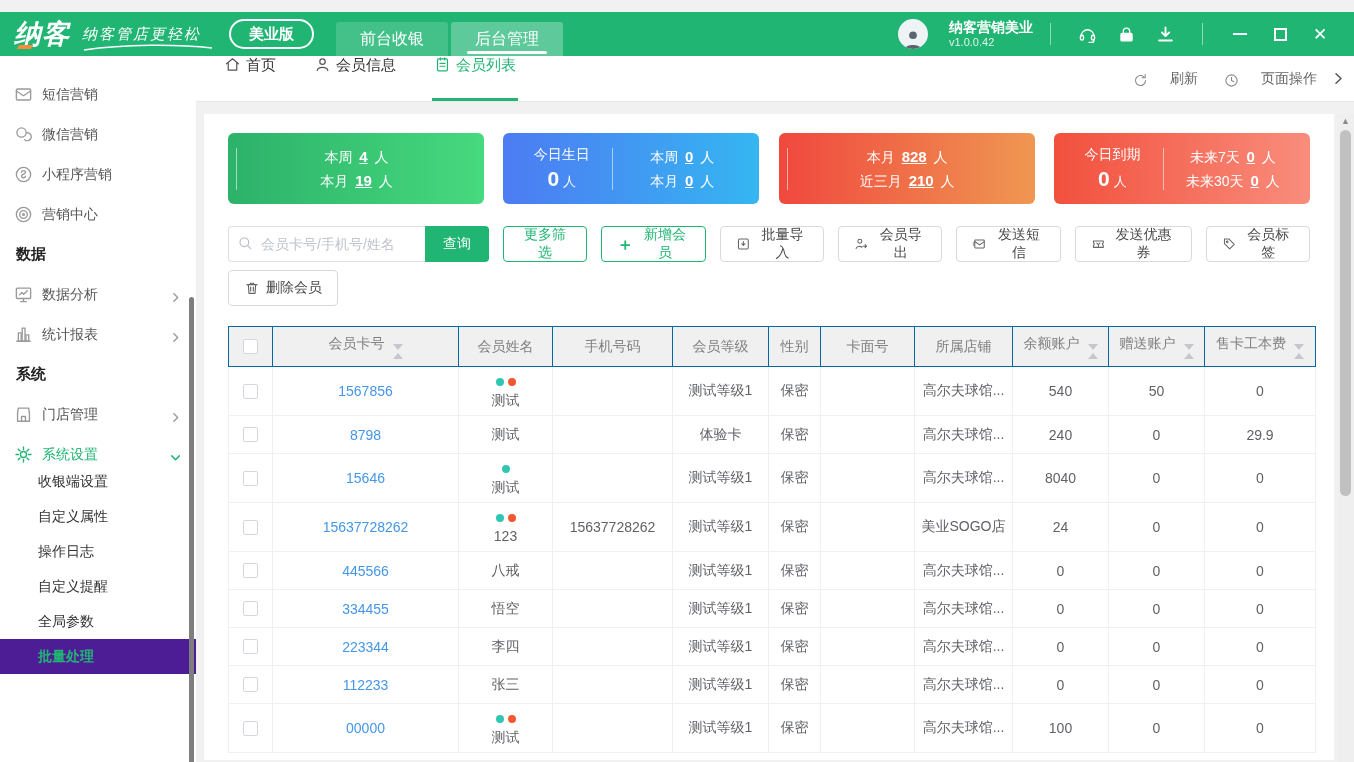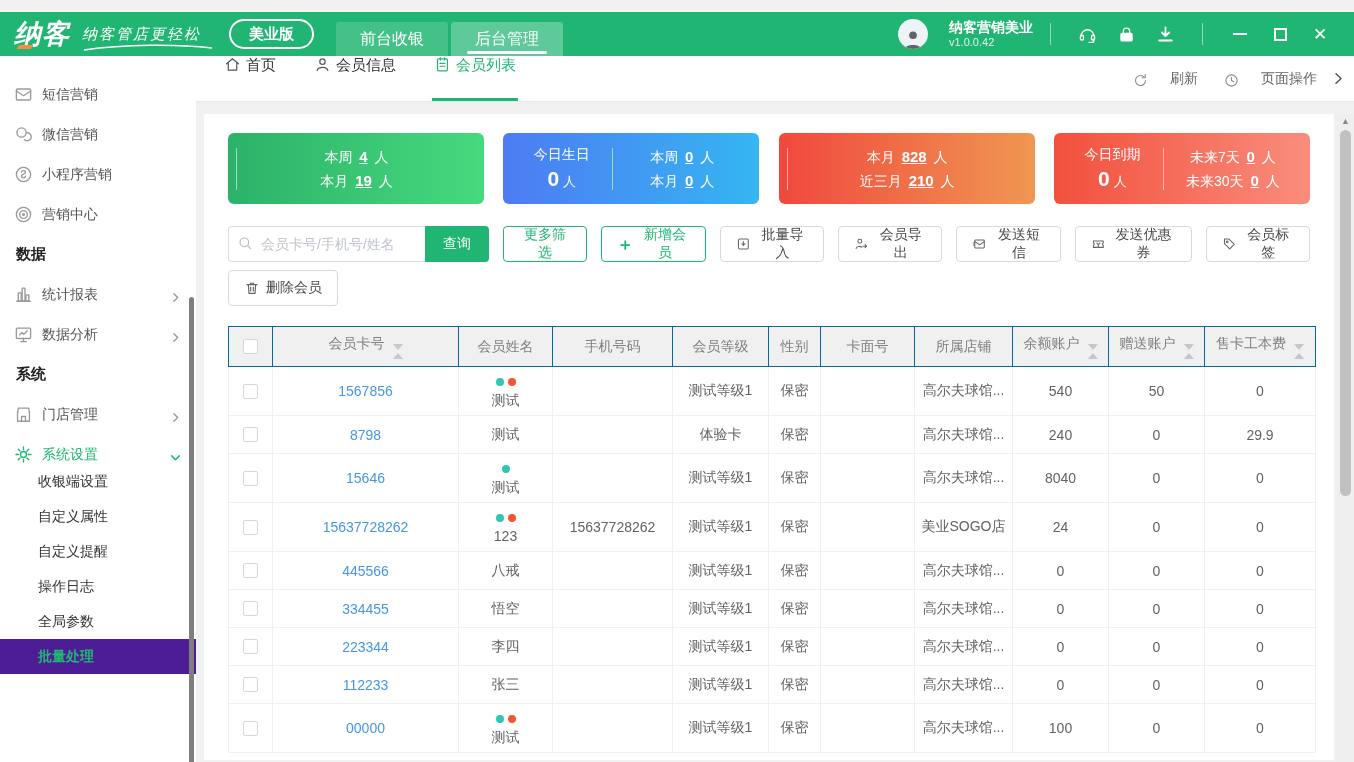--- a/index.html
+++ b/index.html
@@ -224,48 +224,48 @@
             </svg>
           </span>
           <span>营销中心</span>
         </div>
         <div class="side-section">
           <span>数据</span>
         </div>
         <div class="side-item">
           <span class="side-icon ic">
             <svg viewBox="0 0 24 24">
+              <rect x="3" y="4" width="18" height="13" rx="1.2"></rect>
+              <path d="M7 12.5l3-3 2.3 2.2 4.5-4.5"></path>
+              <path d="M8.5 21h7M12 17v4"></path>
+            </svg>
+          </span>
+          <span>数据分析</span>
+          <span class="chev ic">
+            <svg viewBox="0 0 24 24">
+              <path d="M9 5l7 7-7 7" stroke-width="2.6"></path>
+            </svg>
+          </span>
+        </div>
+        <div class="side-item">
+          <span class="side-icon ic">
+            <svg viewBox="0 0 24 24">
               <path d="M3.5 20.5h17"></path>
               <rect x="5.5" y="10" width="3.6" height="10.5"></rect>
               <rect x="10.3" y="4" width="3.6" height="16.5"></rect>
               <rect x="15.1" y="12.5" width="3.6" height="8"></rect>
             </svg>
           </span>
           <span>统计报表</span>
           <span class="chev ic">
             <svg viewBox="0 0 24 24">
               <path d="M9 5l7 7-7 7" stroke-width="2.6"></path>
             </svg>
           </span>
         </div>
-        <div class="side-item">
-          <span class="side-icon ic">
-            <svg viewBox="0 0 24 24">
-              <rect x="3" y="4" width="18" height="13" rx="1.2"></rect>
-              <path d="M7 12.5l3-3 2.3 2.2 4.5-4.5"></path>
-              <path d="M8.5 21h7M12 17v4"></path>
-            </svg>
-          </span>
-          <span>数据分析</span>
-          <span class="chev ic">
-            <svg viewBox="0 0 24 24">
-              <path d="M9 5l7 7-7 7" stroke-width="2.6"></path>
-            </svg>
-          </span>
-        </div>
         <div class="side-section">
           <span>系统</span>
         </div>
         <div class="side-item">
           <span class="side-icon ic">
             <svg viewBox="0 0 24 24">
               <path d="M4.5 9.5 5.5 4h13l1 5.5"></path>
               <path d="M4.5 9.5V20.5h15V9.5"></path>
               <path d="M9.5 20.5v-6h5v6"></path>
             </svg>
@@ -291,24 +291,24 @@
             </svg>
           </span>
         </div>
         <div class="side-subitem">
           <span>收银端设置</span>
         </div>
         <div class="side-subitem">
           <span>自定义属性</span>
         </div>
         <div class="side-subitem">
+          <span>操作日志</span>
+        </div>
+        <div class="side-subitem">
           <span>自定义提醒</span>
-        </div>
-        <div class="side-subitem">
-          <span>操作日志</span>
         </div>
         <div class="side-subitem">
           <span>全局参数</span>
         </div>
         <div class="side-subitem active">
           <span>批量处理</span>
         </div>
       </nav>
     <div class="side-scroll"></div>
   </aside>

